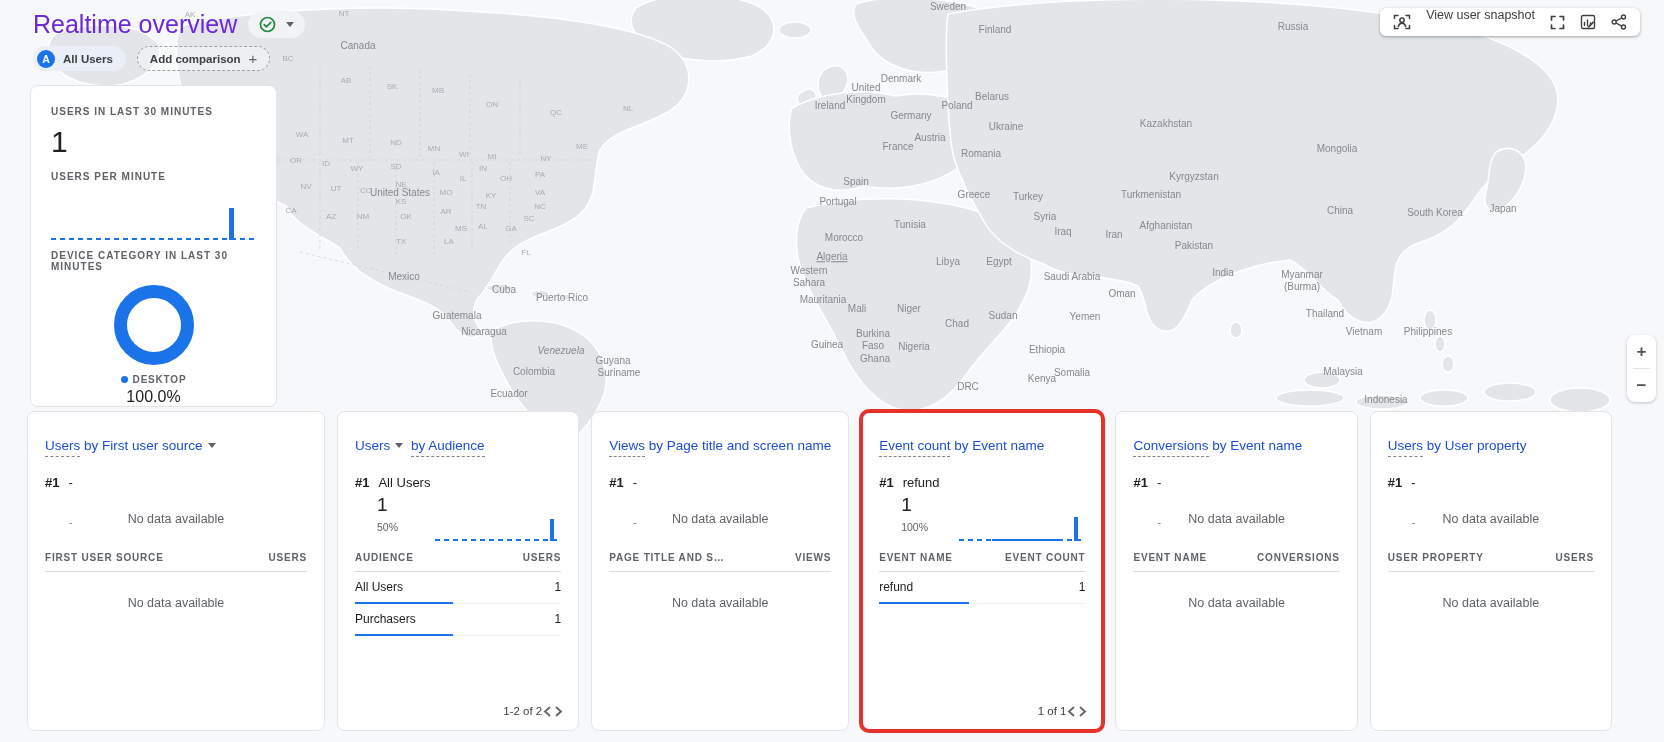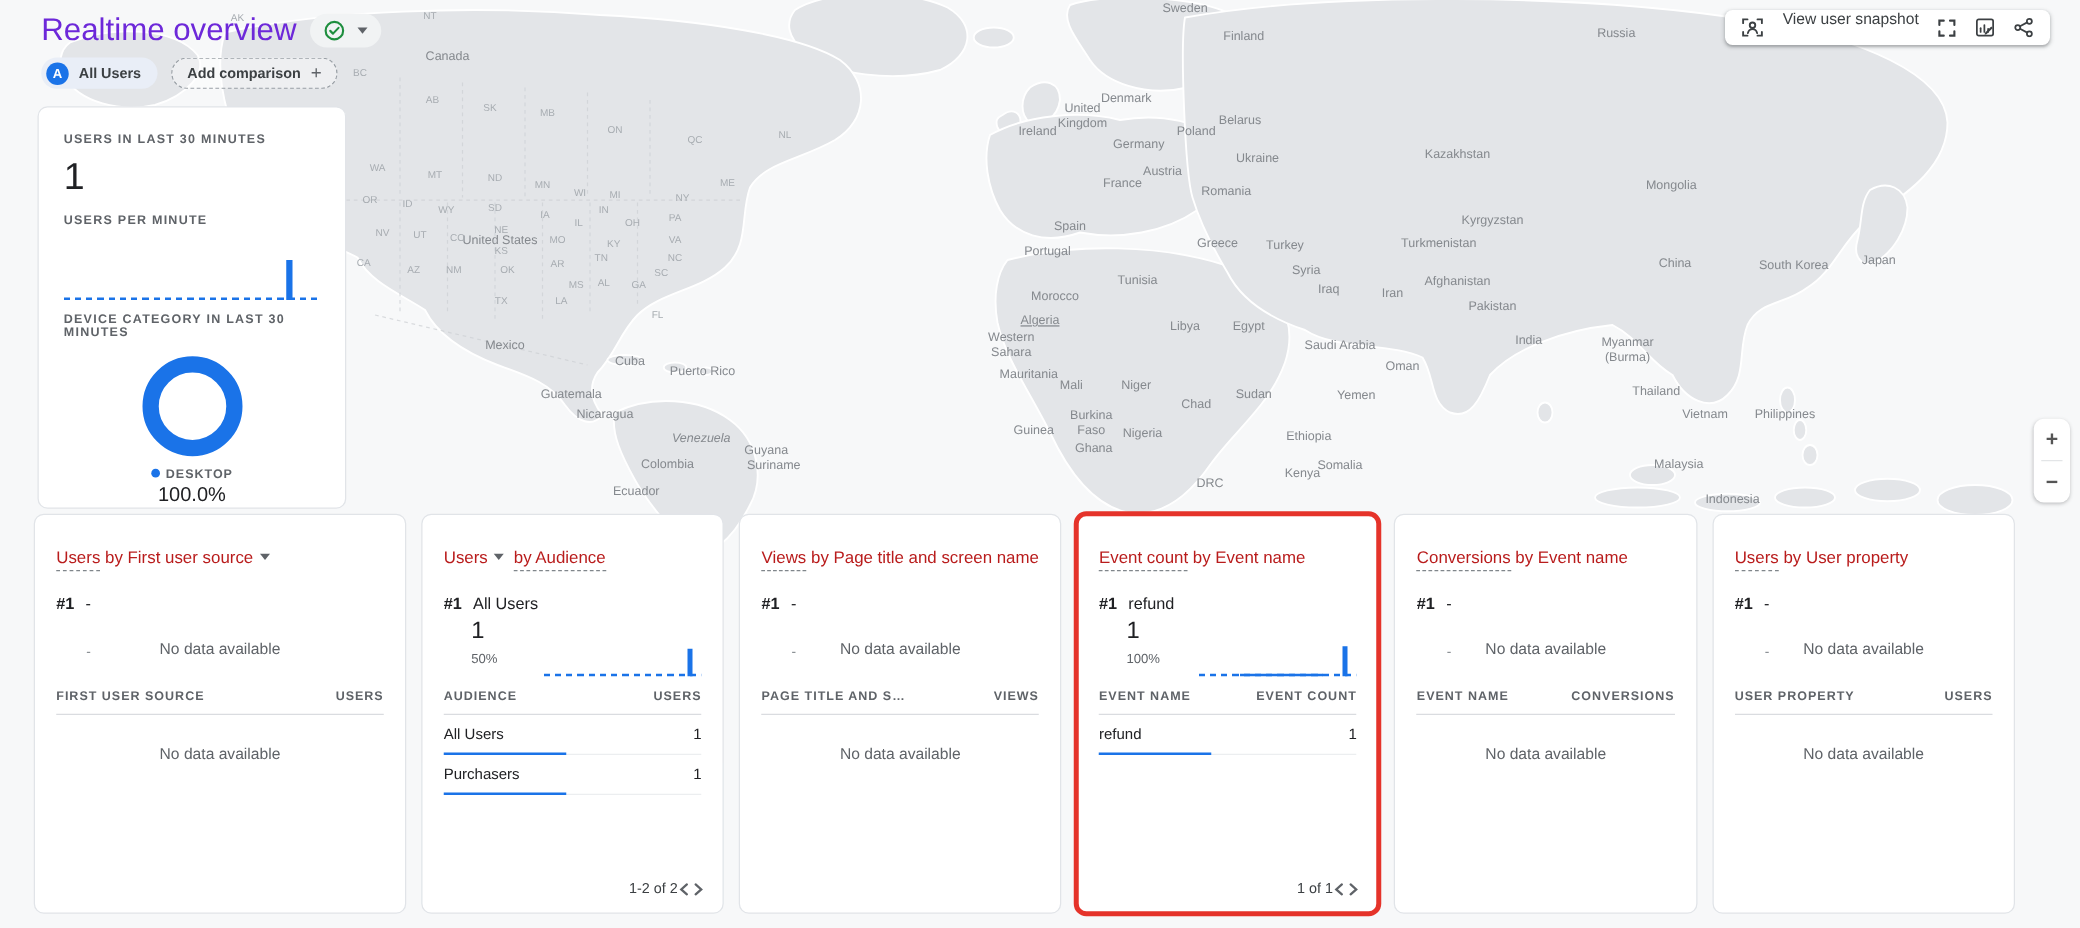--- a/index.html
+++ b/index.html
@@ -59,21 +59,21 @@
   .donut { margin:13px auto 0; width:80px; height:80px; border:13px solid #1a73e8; border-radius:50%; }
   .legend-line { text-align:center; margin-top:9px; font-size:10px; letter-spacing:.8px; color:#5f6368; font-weight:bold; }
   .legend-dot { display:inline-block; width:7px; height:7px; border-radius:50%; background:#1a73e8; margin-right:5px; }
   .legend-pct { text-align:center; font-size:16px; color:#202124; margin-top:3px; }
 
   
   .cards-row { position:absolute; left:27px; right:52px; top:411px; height:320px; display:flex; gap:12px; z-index:4; }
   .card { background:#fff; border:1px solid #e1e4e8; border-radius:8px; flex:1; position:relative; padding:0 17px; }
   .card.wide { flex:1.27; }
   .card.highlight { outline:4px solid #e5332a; outline-offset:-2px; }
-  .card-title { margin-top:26px; font-size:13.5px; color:#b91c1c; white-space:nowrap; }
+  .card-title { margin-top:26px; font-size:13.5px; color:#1d4ed8; white-space:nowrap; }
   .t-dash { border-bottom:1px dashed #80868b; padding-bottom:3px; }
   .title-caret { margin-left:5px; vertical-align:2px; }
   .rank-line { margin-top:22px; font-size:13px; display:flex; gap:9px; align-items:baseline; }
   .rank-num { font-weight:bold; }
   .stats { position:relative; height:58px; margin-top:4px; }
   .big-num { position:absolute; left:22px; top:0; font-size:19px; color:#202124; }
   .pct-label { position:absolute; left:22px; top:27px; font-size:10.5px; color:#5f6368; }
   .sparkline { position:absolute; right:0; bottom:11px; width:126px; height:26px; }
   .spark-solid { position:absolute; bottom:0; left:33px; width:66px; height:2px; background:#1a73e8; }
   .spark-bar { position:absolute; bottom:0; right:7px; width:4px; height:24px; background:#1a73e8; }

